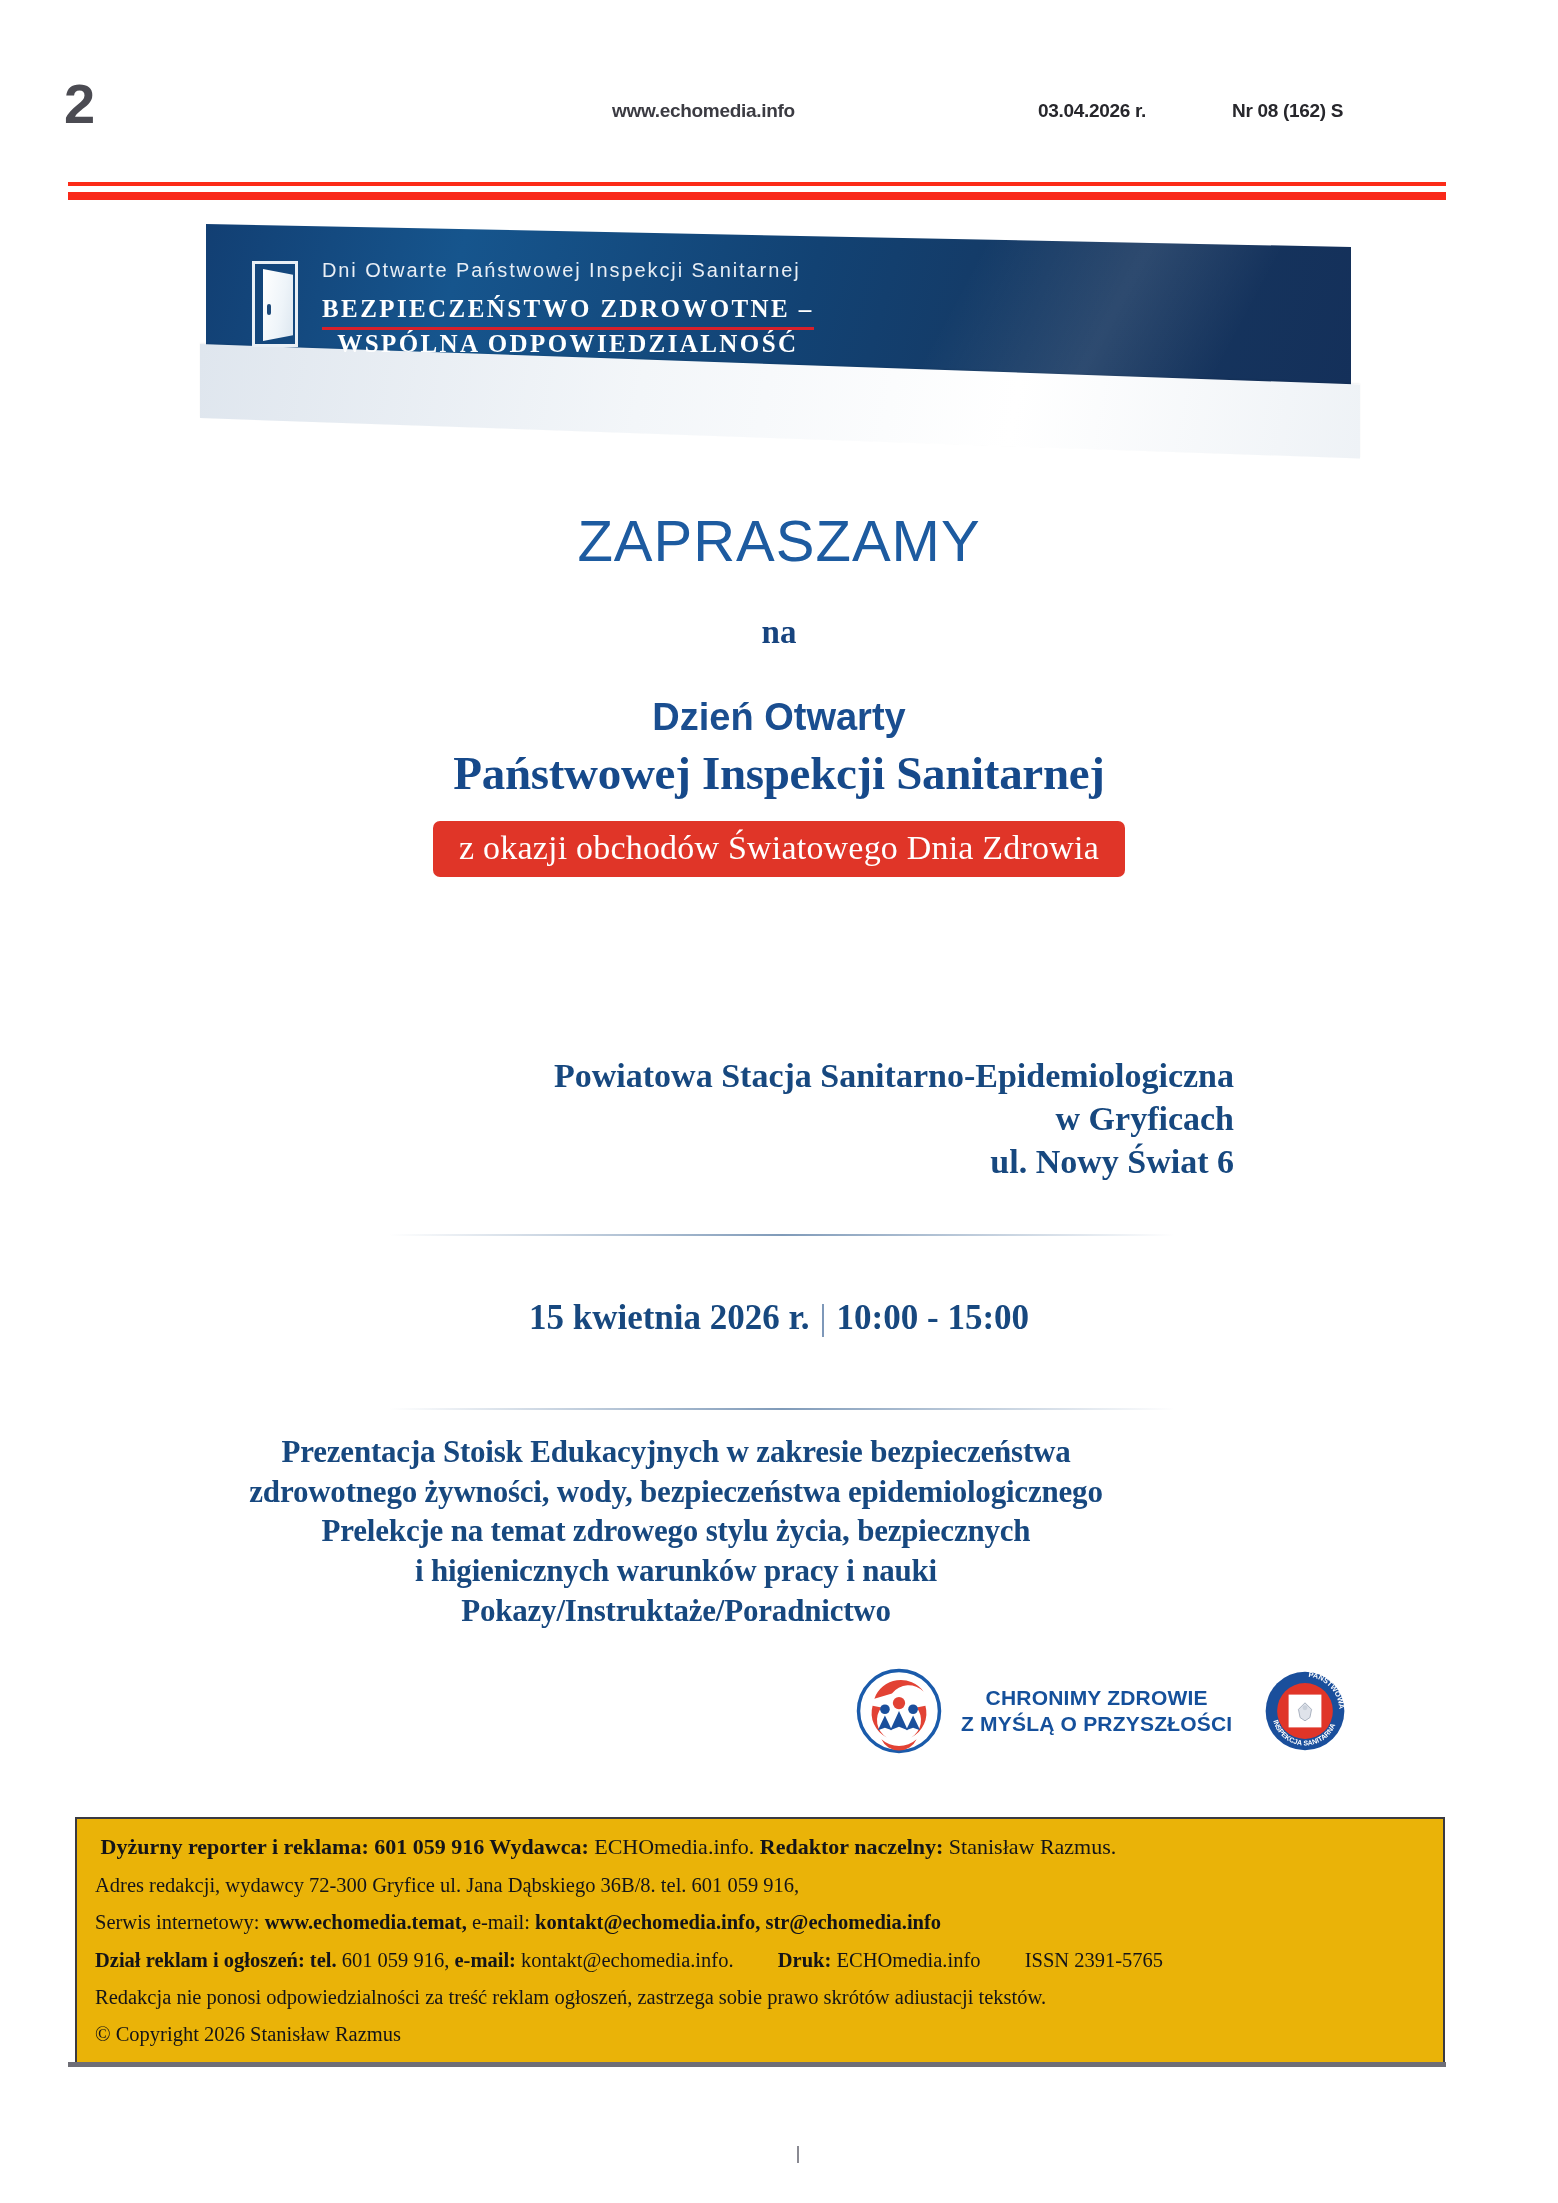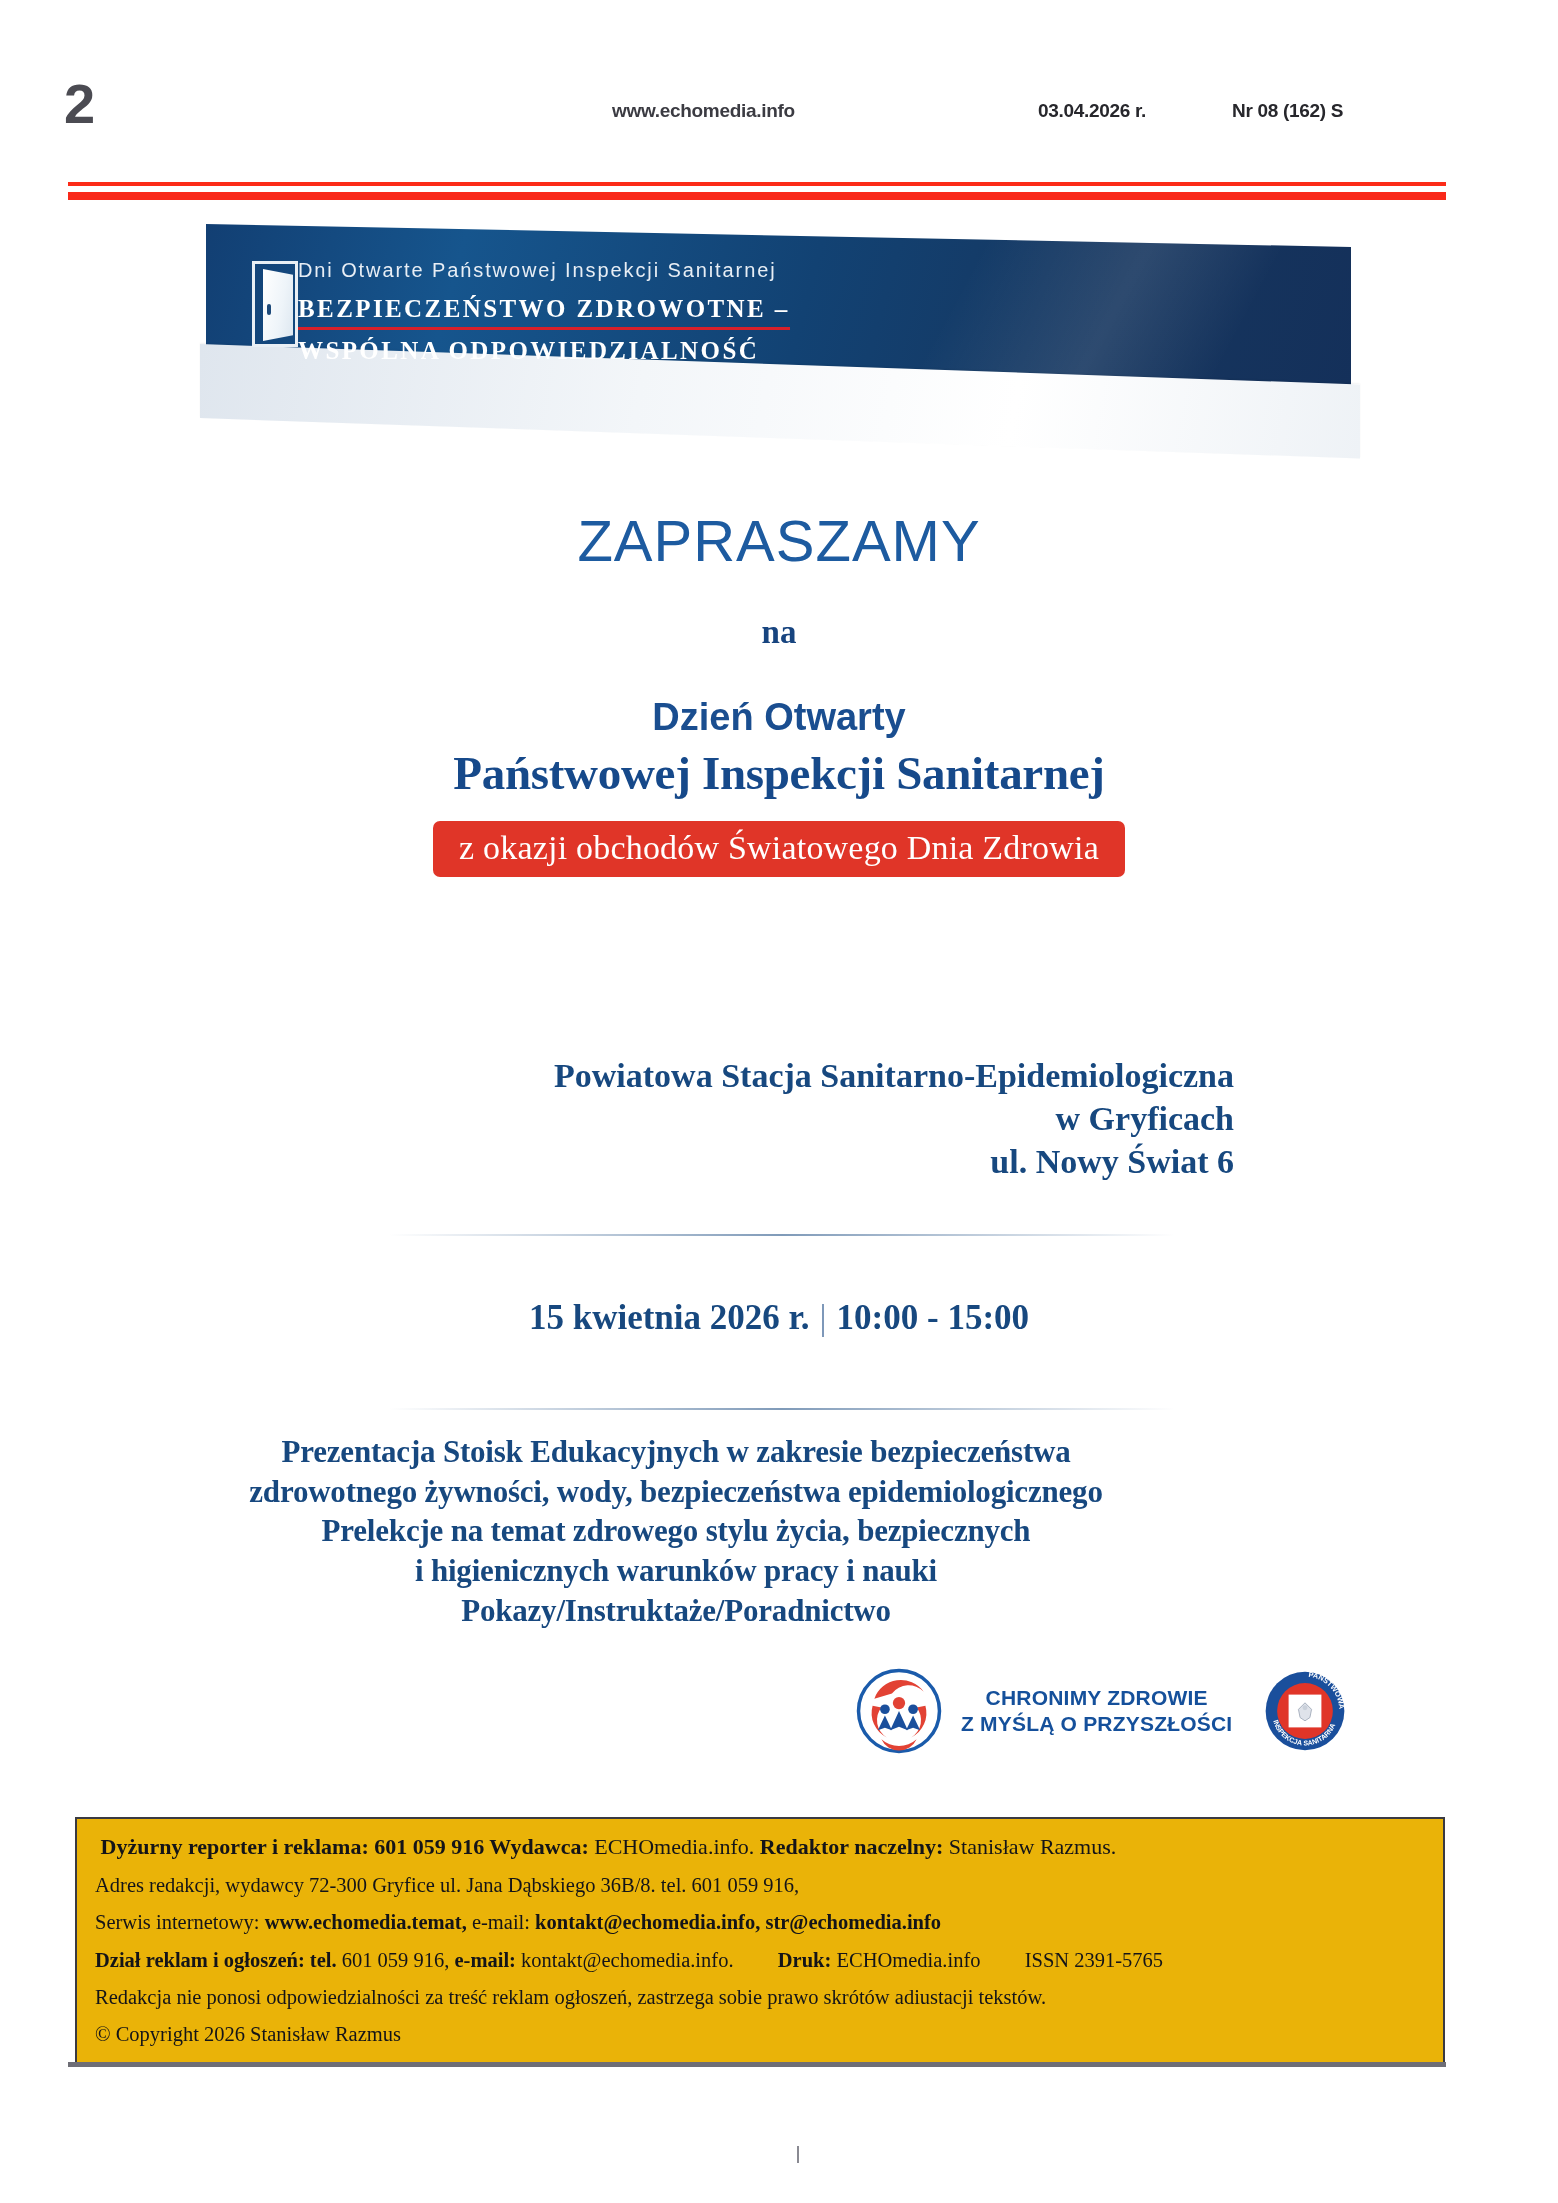--- a/index.html
+++ b/index.html
@@ -129,20 +129,21 @@
     transform: skewY(2.0deg);
     transform-origin: left top;
     box-shadow: 0 -1px 2px rgba(0,0,0,0.06);
   }
   .banner-content {
     position: absolute;
     left: 46px;
     top: 34px;
     display: flex;
     align-items: flex-start;
+    gap: 24px;
     z-index: 4;
   }
   .door-icon {
     width: 46px;
     height: 86px;
     border: 3px solid #e9eff5;
     box-sizing: border-box;
     position: relative;
     flex: none;
     margin-top: 3px;
@@ -189,22 +190,22 @@
     display: inline-block;
     line-height: 1.15;
   }
   .banner-l3 {
     font-family: "Liberation Serif", "DejaVu Serif", serif;
     font-weight: bold;
     font-size: 25px;
     color: #ffffff;
     letter-spacing: 2.4px;
     white-space: nowrap;
-    margin-top: 7px;
     line-height: 1.15;
+    text-align: center;
   }
 
   
   .zapraszamy {
     position: absolute;
     left: 0;
     top: 300px;
     width: 1558px;
     text-align: center;
     font-family: "Liberation Sans", "DejaVu Sans", sans-serif;

